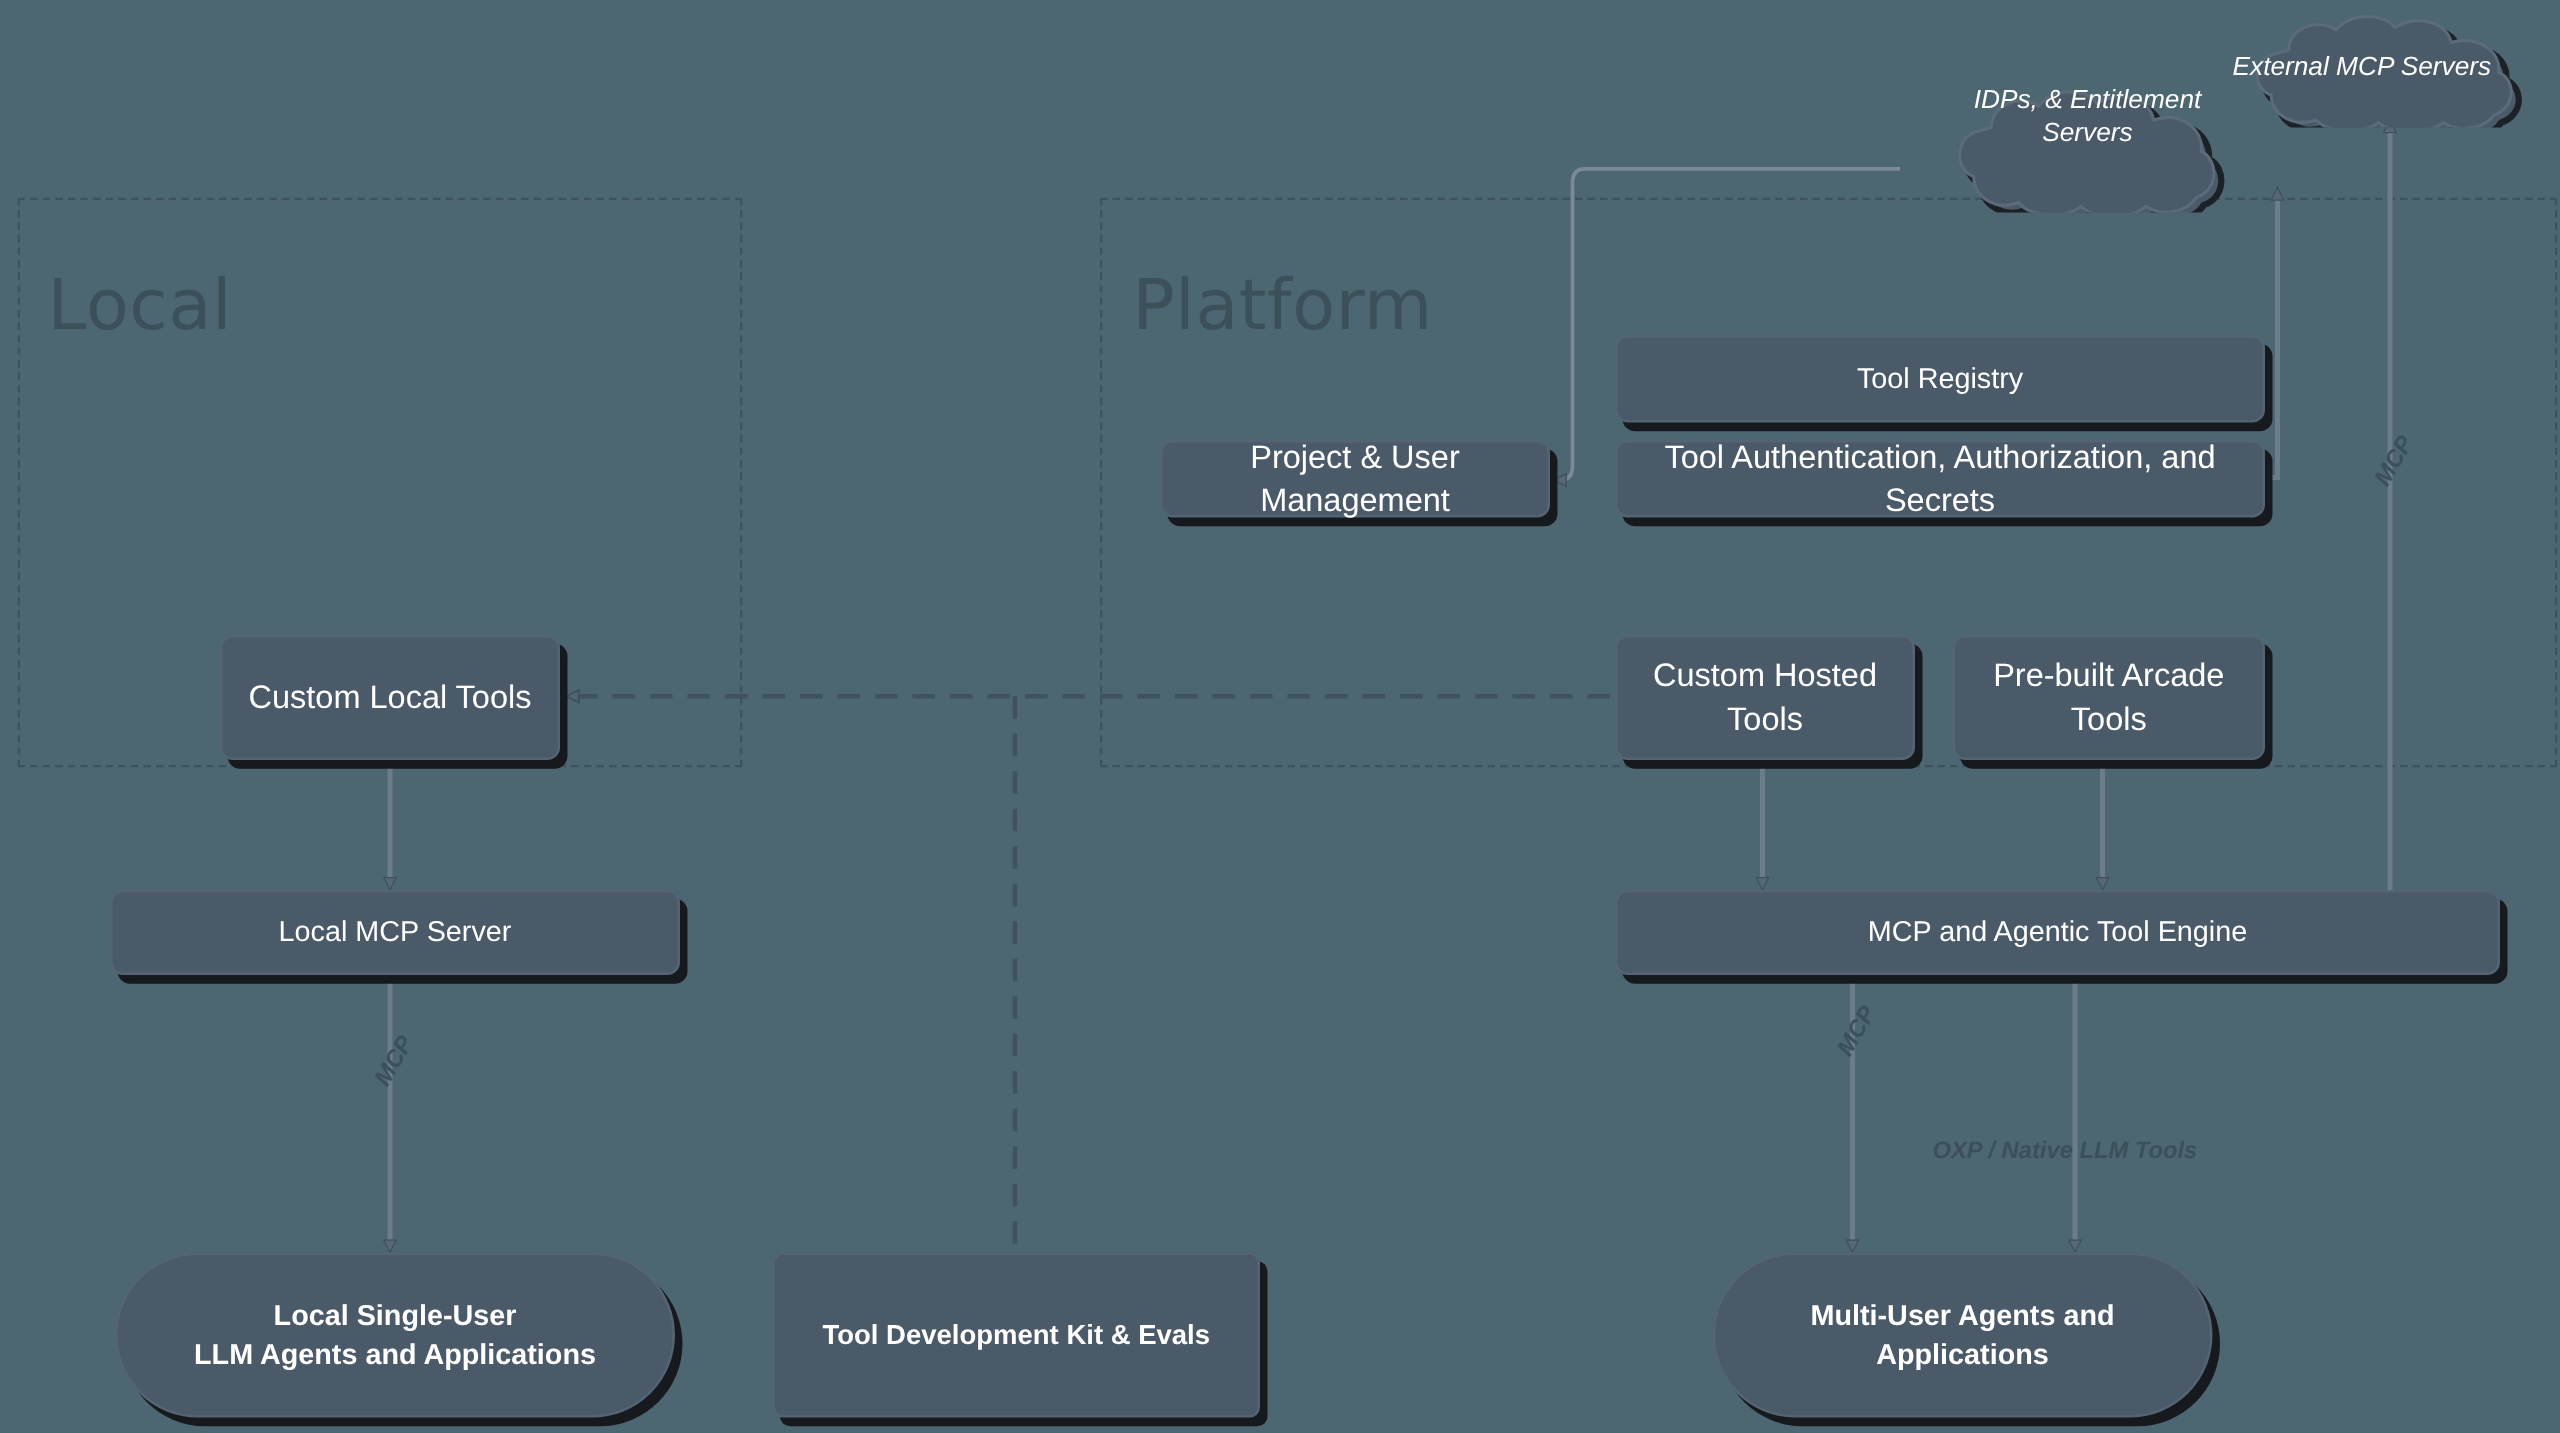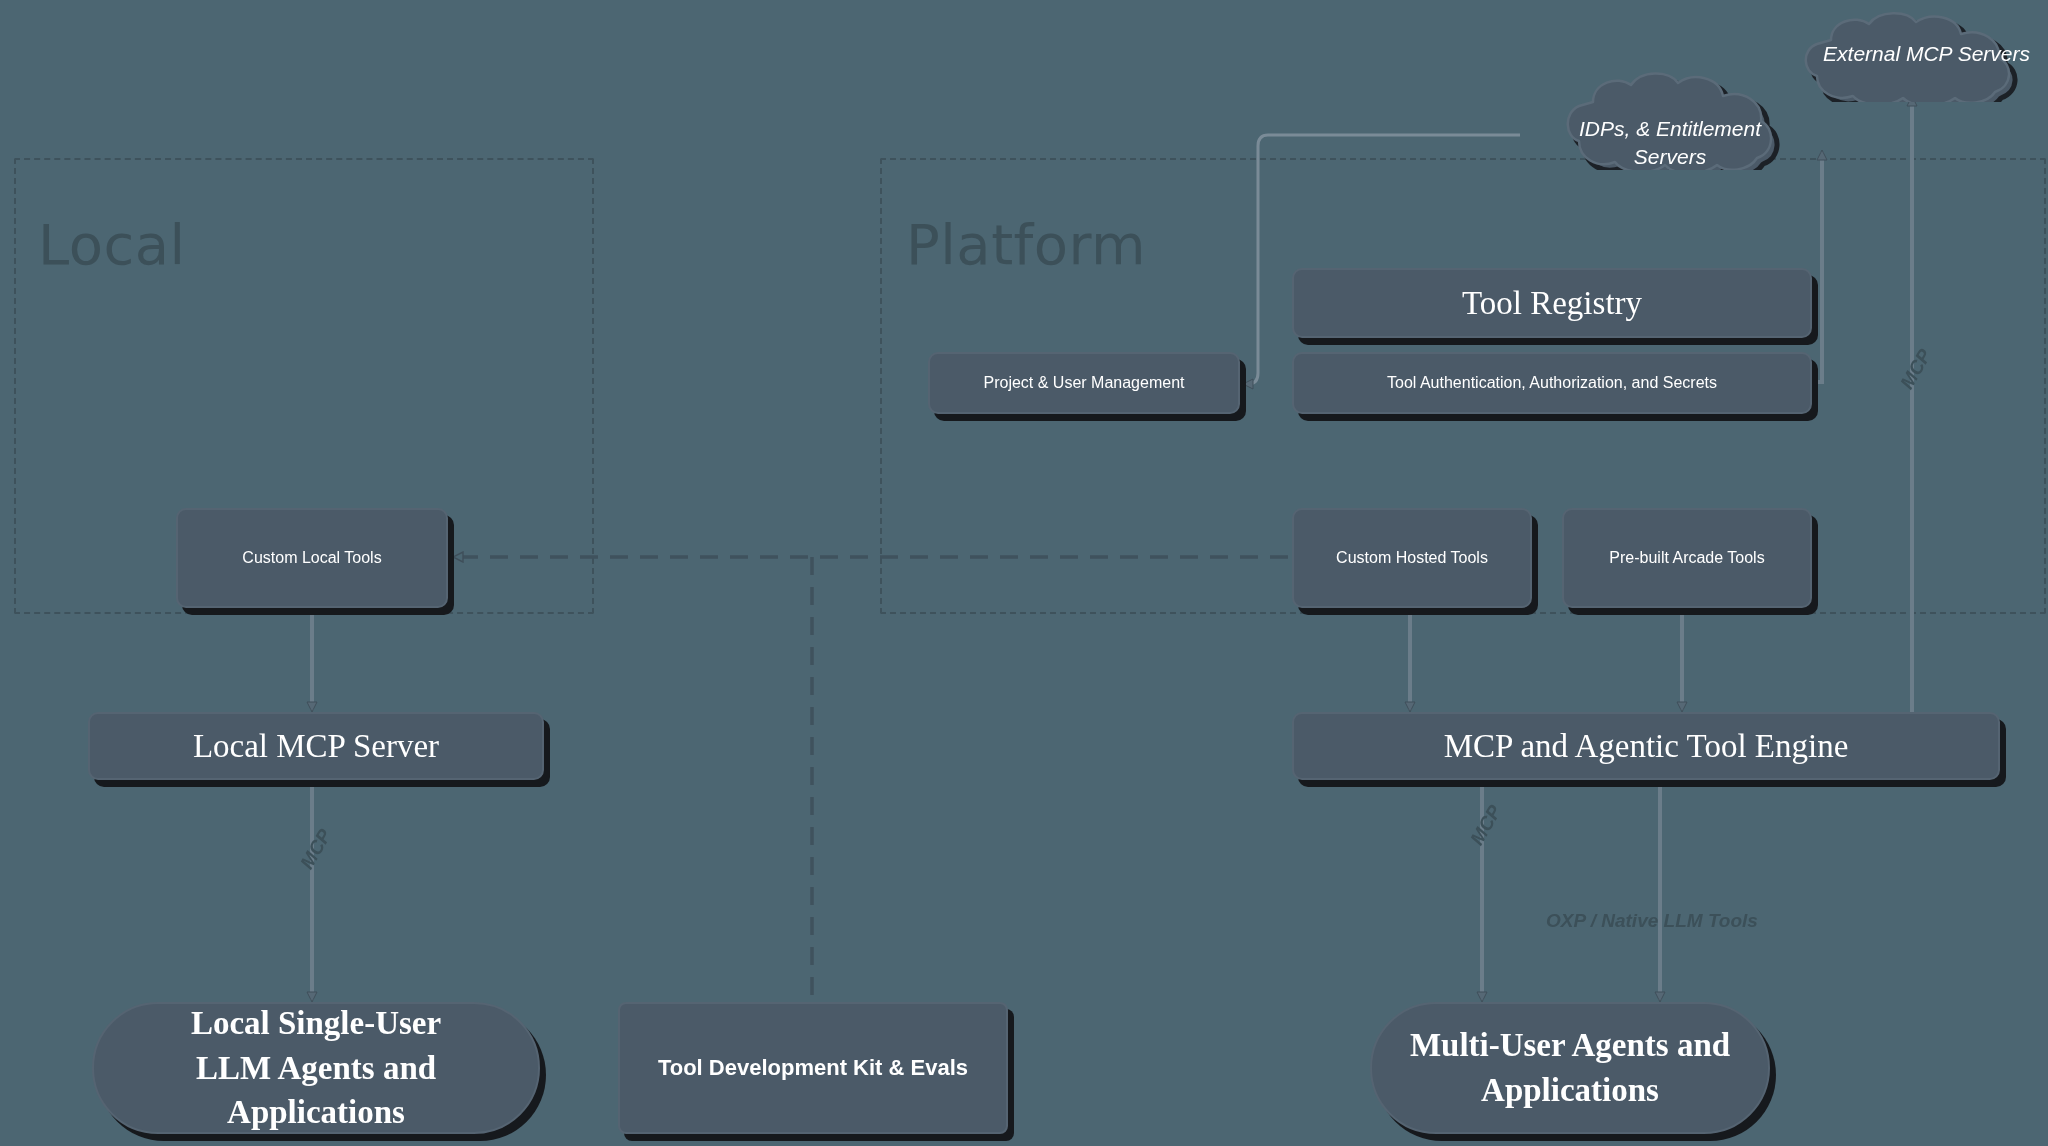--- a/index.html
+++ b/index.html
@@ -38,36 +38,36 @@
     position: absolute;
     background: #4b5a68;
     border: 2px solid #556472;
     border-radius: 10px;
     box-shadow: 6px 7px 0 0 #16191d;
     display: flex;
     align-items: center;
     justify-content: center;
     text-align: center;
     color: #ffffff;
-    font-size: 16px;
+    font-size: 26px;
     font-weight: 400;
     line-height: 1.35;
     padding: 6px 14px;
   }
-  .node.big { font-size: 33px; font-family: Liberation Serif, serif; }
+  .node.big { font-size: 23px; }
   .node.bold { font-weight: bold; }
   .node.pill { border-radius: 999px; justify-content: center; }
   .node.tdk { border-radius: 8px; font-size: 22px; font-weight: bold; }
 
   
   .cloud {
     position: absolute;
     display: flex;
     align-items: center;
-    justify-content: flex-end;
+    justify-content: flex-start;
     text-align: center;
     color: #ffffff;
     font-size: 21px;
     font-style: italic;
     font-weight: 500;
     line-height: 1.3;
     z-index: 6;
   }
   .cloud .cloud-label { position: relative; z-index: 2; padding: 0 18px; }
   .cloud svg.cloudshape {

